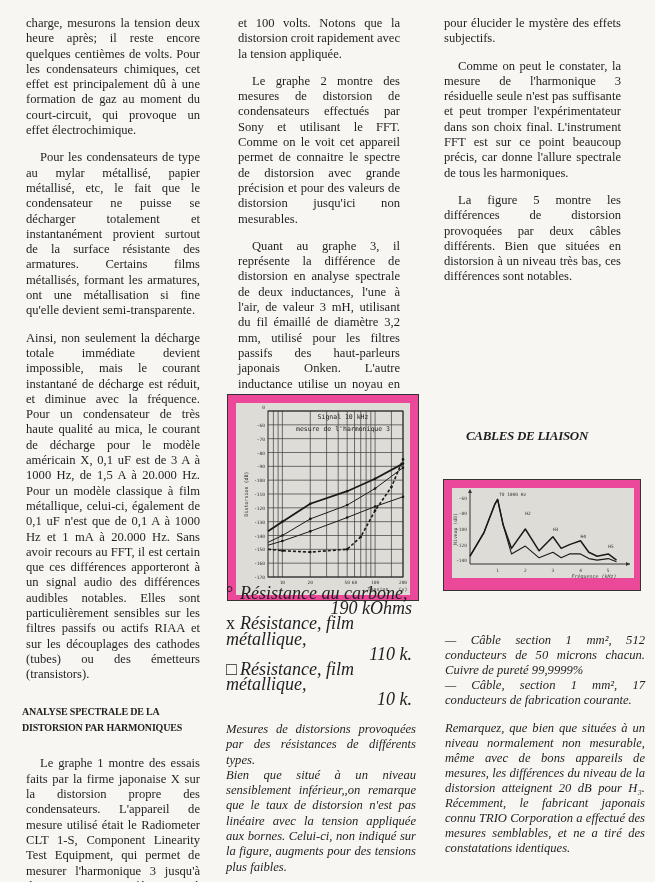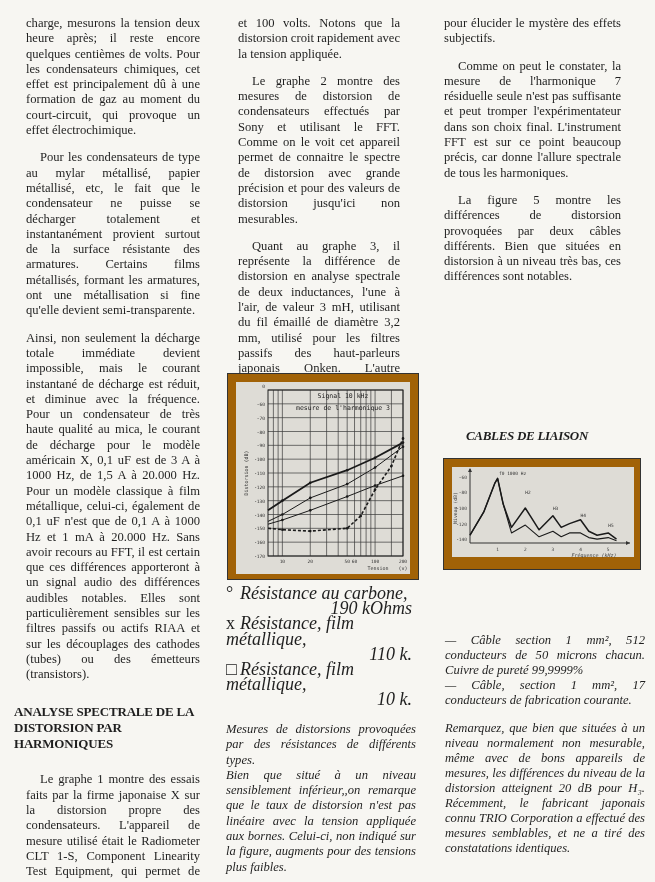--- a/index.html
+++ b/index.html
@@ -9,30 +9,30 @@
     font-family: "Liberation Serif", "DejaVu Serif", serif;
     position: relative;
   }
   .col { position: absolute; top: 4px; font-size: 12.6px; line-height: 15.3px; text-align: justify; }
   .col p { margin: 12px; }
   .col p.ind { text-indent: 14px; }
   #col1 { left: 14px; width: 198px; }
   #col2 { left: 226px; width: 186px; }
   #col3 { left: 432px; width: 201px; }
   h2.section {
-    font-size: 13px; line-height: 16px; font-weight: bold; margin: 22px 0 20px 0;
+    font-size: 10px; line-height: 16px; font-weight: bold; margin: 22px 0 20px 8px;
     text-align: left; letter-spacing: -0.2px;
   }
   h3.cables {
     position: absolute; left: 466px; top: 428px; margin: 0;
     font-size: 13px; font-weight: bold; font-style: italic;
     letter-spacing: -0.3px;
   }
   .figbox {
-    position: absolute; border: 1.5px solid #333; background: #a16207;
+    position: absolute; border: 1.5px solid #333; background: #ec4899; margin-top: 21px;
   }
   #fig4 { left: 227px; top: 373px; width: 190px; height: 205px; }
   #fig5 { left: 443px; top: 458px; width: 196px; height: 110px; }
   .legend { position: absolute; left: 226px; top: 586px; width: 190px; font-style: italic; font-size: 18px; line-height: 15.2px; }
   .legend .l1 { padding-left: 0; }
   .legend .l2 { text-align: right; padding-right: 4px; }
   .legend .sym { font-style: normal; display: inline-block; width: 14px; }
   .caption4 { position: absolute; left: 226px; top: 722px; width: 190px; font-style: italic; font-size: 12.6px; line-height: 15.3px; text-align: justify; }
   .caption4 p { margin: 0; }
   .caption5 { position: absolute; left: 445px; top: 633px; width: 200px; font-style: italic; font-size: 12.6px; line-height: 15px; text-align: justify; }
@@ -52,21 +52,21 @@
 </div>
 
 <div id="col2" class="col">
   <p>et 100 volts. Notons que la distorsion croit rapidement avec la tension appliquée.</p>
   <p class="ind">Le graphe 2 montre des mesures de distorsion de condensateurs effectués par Sony et utilisant le FFT. Comme on le voit cet appareil permet de connaitre le spectre de distorsion avec grande précision et pour des valeurs de distorsion jusqu'ici non mesurables.</p>
   <p class="ind">Quant au graphe 3, il représente la différence de distorsion en analyse spectrale de deux inductances, l'une à l'air, de valeur 3 mH, utilisant du fil émaillé de diamètre 3,2 mm, utilisé pour les filtres passifs des haut-parleurs japonais Onken. L'autre inductance utilise un noyau en grain orienté en double C. Résultat suffisant</p>
 </div>
 
 <div id="col3" class="col">
   <p>pour élucider le mystère des effets subjectifs.</p>
-  <p class="ind">Comme on peut le constater, la mesure de l'harmonique 7 résiduelle seule n'est pas suffisante et peut tromper l'expérimentateur dans son choix final. L'instrument FFT est sur ce point beaucoup précis, car donne l'allure spectrale de tous les harmoniques.</p>
+  <p class="ind">Comme on peut le constater, la mesure de l'harmonique 3 résiduelle seule n'est pas suffisante et peut tromper l'expérimentateur dans son choix final. L'instrument FFT est sur ce point beaucoup précis, car donne l'allure spectrale de tous les harmoniques.</p>
   <p class="ind">La figure 5 montre les différences de distorsion provoquées par deux câbles différents. Bien que situées en distorsion à un niveau très bas, ces différences sont notables.</p>
 </div>
 
 <div id="fig4" class="figbox">
   <svg id="chart4" width="190" height="205">
       <rect x="8" y="8" width="174" height="192" fill="#dedcd6"></rect>
       <line x1="45.37725187747114" y1="16" x2="45.37725187747114" y2="182" stroke="#3a3a3a" stroke-width="0.7"></line>
       <line x1="50.120324178068316" y1="16" x2="50.120324178068316" y2="182" stroke="#3a3a3a" stroke-width="0.7"></line>
       <line x1="54.363146929310474" y1="16" x2="54.363146929310474" y2="182" stroke="#3a3a3a" stroke-width="0.7"></line>
       <line x1="82.27588643402304" y1="16" x2="82.27588643402304" y2="182" stroke="#3a3a3a" stroke-width="0.7"></line>

